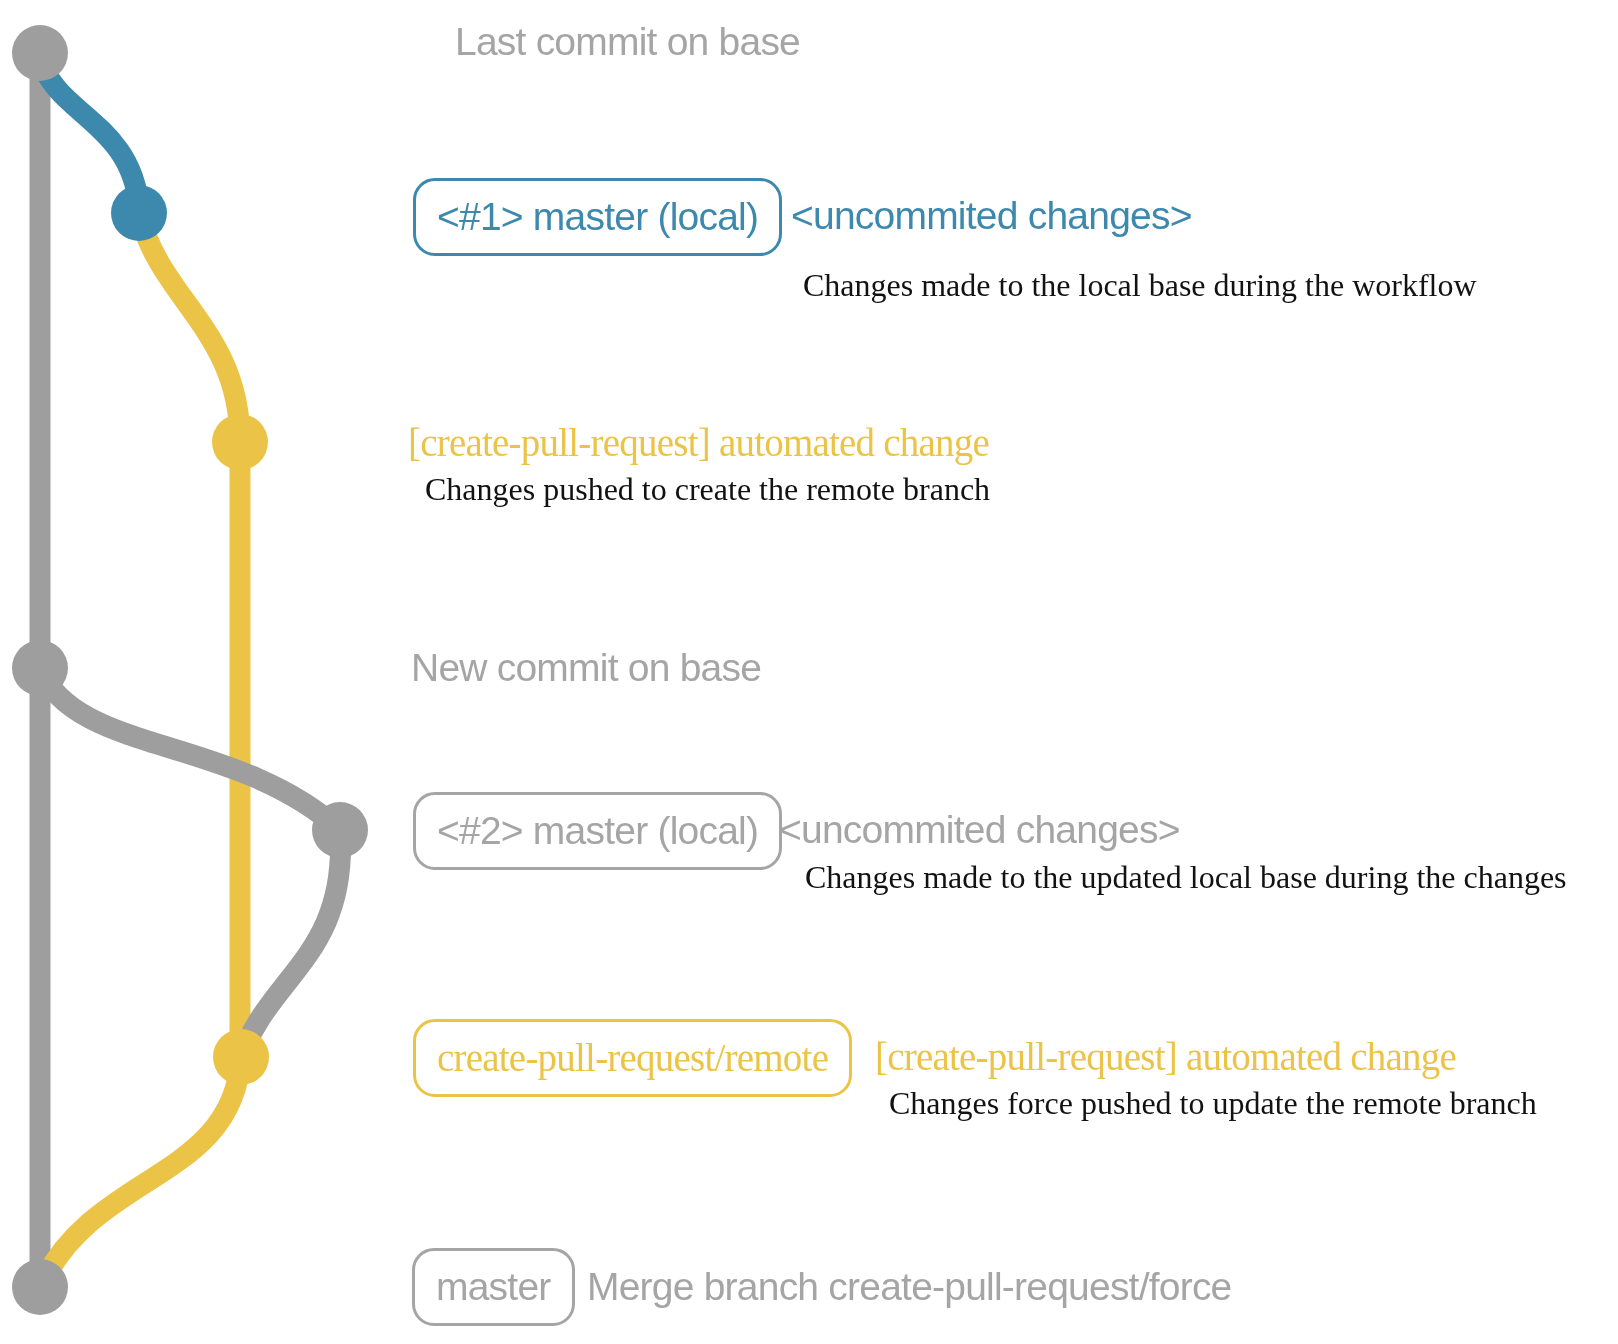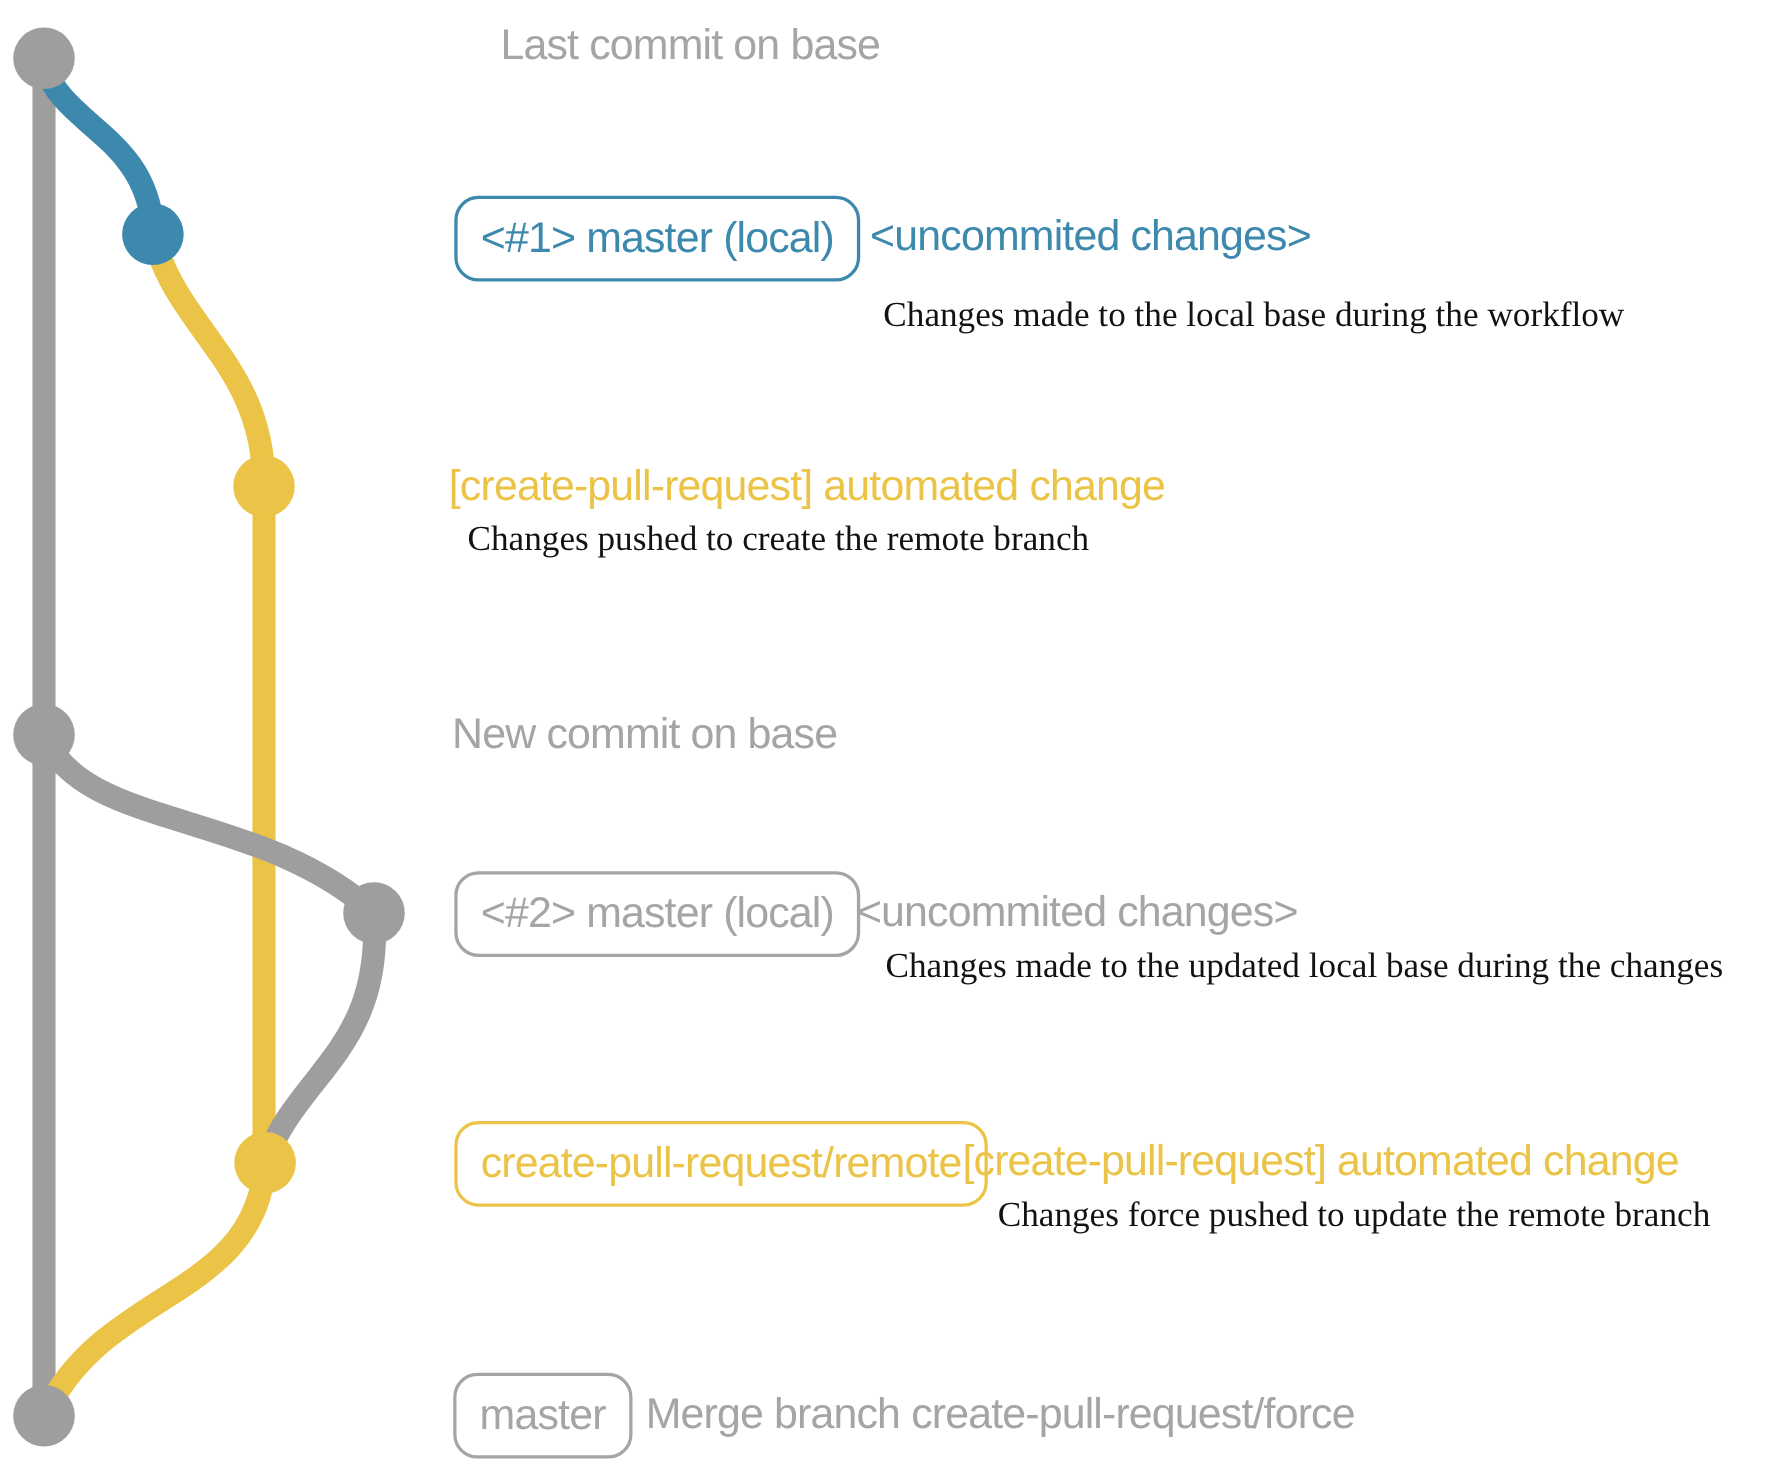--- a/index.html
+++ b/index.html
@@ -29,21 +29,21 @@
     letter-spacing: -0.02em;
     line-height: 1.1;
   }
   .desc {
     font-family: "Liberation Serif", serif;
     font-size: 32px;
     color: var(--ink);
     line-height: 1.1;
   }
   .c-blue   { color: var(--blue); }
-  .c-yellow { color: var(--yellow); }
+  .c-yellow { color: var(--yellow); font-family: Liberation Serif, serif; }
   .c-gray   { color: var(--gray_text); }
 
   .pill {
     display: inline-flex;
     align-items: center;
     box-sizing: border-box;
     height: 78px;
     padding: 0 21px;
     border: 3px solid currentColor;
     border-radius: 22px;
@@ -55,21 +55,21 @@
   .r2-ann    { left: 791px; top: 216px; }
   .r2-desc   { left: 803px; top: 264px; margin-top: 22px; }
   .r3-ann    { left: 408px; top: 443px; }
   .r3-desc   { left: 425px; top: 490px; }
   .r4-label  { left: 411px; top: 668px; }
   .r5-pill   { left: 413px; top: 831px; }
   .r5-ann    { left: 779px; top: 830px; }
   .r5-desc   { left: 805px; top: 878px; }
   .r6-pill   { left: 413px; top: 1058px; }
   .r6-ann    { left: 875px; top: 1057px; }
-  .r6-desc   { left: 889px; top: 1104px; margin-left: 18px; }
+  .r6-desc   { left: 889px; top: 1104px; }
   .r7-pill   { left: 412px; top: 1287px; text-align: right; }
   .r7-ann    { left: 587px; top: 1287px; }
 </style>
 </head>
 <body>
 
 <div class="stage">
 
   <svg class="graph" width="1618" height="1344" viewBox="0 0 1618 1344">
 

